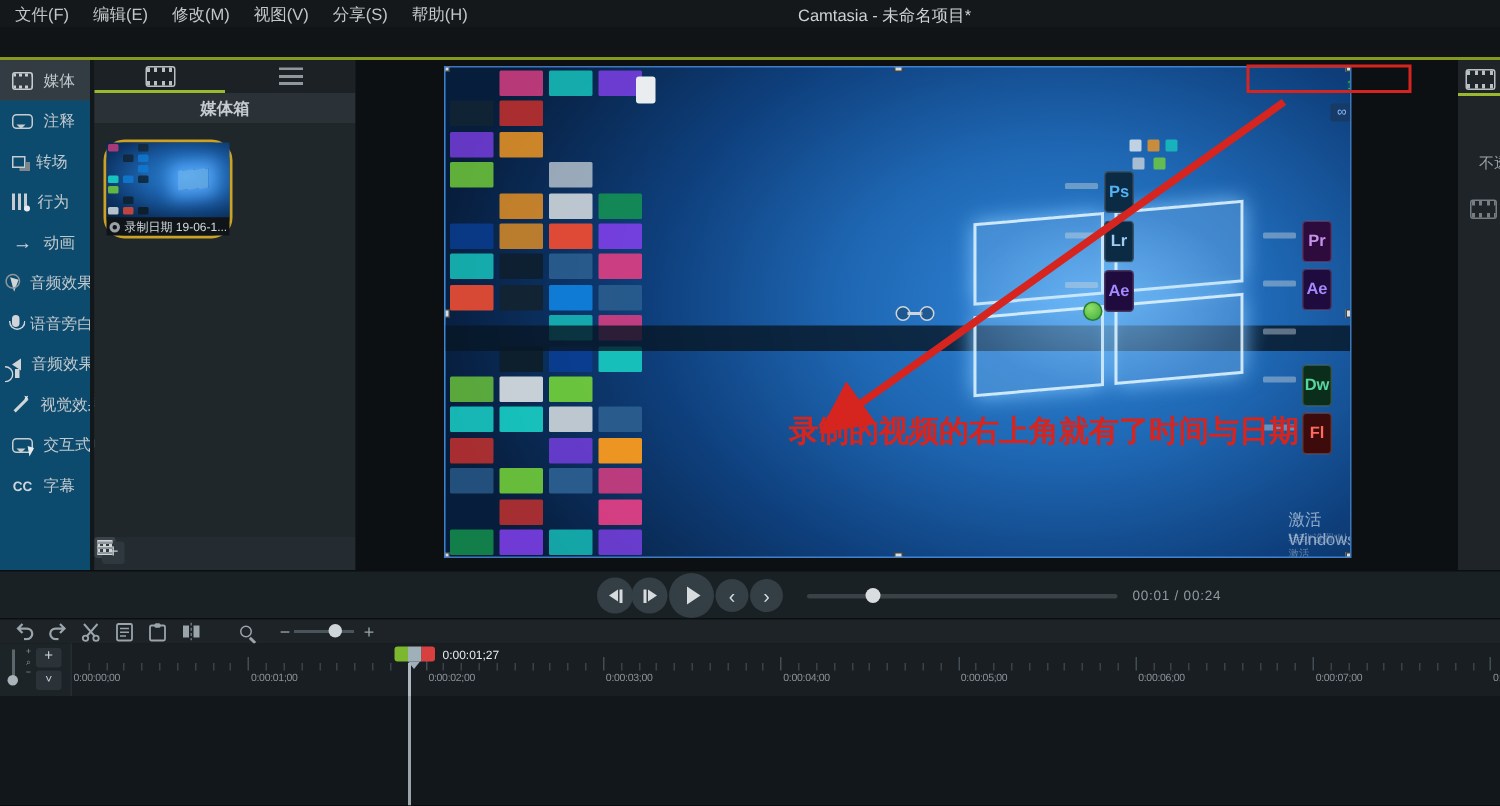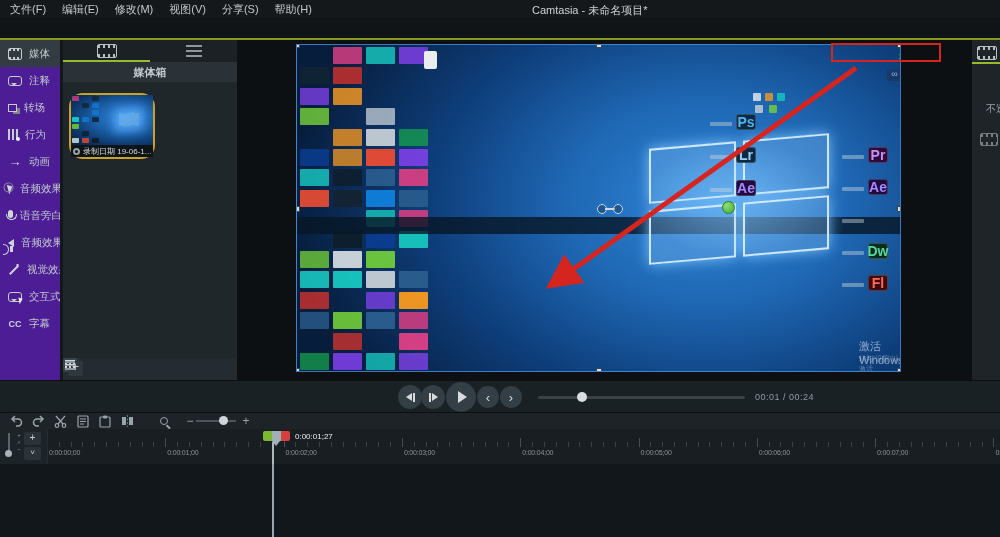--- a/index.html
+++ b/index.html
@@ -23,21 +23,21 @@
   #record-label{font-size:12px;font-weight:bold;color:#e8ecee;}
   #canvas-tools{position:absolute;left:512px;top:1px;display:flex;align-items:center;gap:9px;}
   .tool-ic{width:15px;height:15px;display:flex;align-items:center;justify-content:center;}
   .tool-ic svg{display:block;}
   #zoom-select{width:58px;height:15px;background:#30383d;border:1px solid #40494f;border-radius:2px;
      font-size:10px;color:#ccd1d4;display:flex;align-items:center;justify-content:space-between;
      padding:0 5px;cursor:pointer;}
   #accent-line{left:0;top:38px;width:1000px;height:2px;background:var(--accent,#86991f);}
 
   
-  #sidebar{left:0;top:40px;width:60px;height:340px;background:#4c1d95;}
+  #sidebar{left:0;top:40px;width:60px;height:340px;background:#0c4a6e;}
   .nav-item{height:27px;display:flex;align-items:center;gap:7px;padding-left:8px;cursor:pointer;
      font-size:10.5px;color:#c2c9cd;white-space:nowrap;}
   .nav-item.selected{background:#323c42;}
   .nav-icon{width:14px;height:12px;flex:0 0 auto;position:relative;display:inline-flex;
      align-items:center;justify-content:center;font-size:9px;color:#cfd5d9;}
   .ic-film{border:1px solid #c6cccf;border-radius:2px;
      background:repeating-linear-gradient(90deg,#c6cccf 0 2px,transparent 2px 4px) top/100% 2px no-repeat,
                 repeating-linear-gradient(90deg,#c6cccf 0 2px,transparent 2px 4px) bottom/100% 2px no-repeat;}
   .ic-callout,.ic-interactive{border:1px solid #c6cccf;border-radius:3px;height:10px;}
   .ic-callout::after,.ic-interactive::after{content:"";position:absolute;left:2px;bottom:-4px;
@@ -106,22 +106,22 @@
      background:radial-gradient(ellipse 420px 300px at 68% 48%,#2f86d8 0%,#1e66b2 35%,#0e3f7c 65%,#071d3c 100%);}
   #wall-band{position:absolute;left:0;top:172px;width:605px;height:17px;background:rgba(8,22,38,.8);}
   #win-glow{position:absolute;left:330px;top:84px;width:220px;height:140px;
      background:radial-gradient(ellipse at center,rgba(120,195,255,.55),rgba(40,110,200,.15) 60%,transparent 75%);}
   #win-logo{position:absolute;left:352px;top:96px;width:180px;height:116px;transform:skewY(-5deg);
      display:grid;grid-template-columns:1fr 1fr;grid-template-rows:1fr 1fr;gap:7px;}
   #win-logo div{background:rgba(150,210,255,.28);border:2px solid rgba(220,242,255,.9);
      box-shadow:0 0 14px rgba(130,200,255,.9);}
   #mosaic{position:absolute;left:3px;top:2px;width:133px;height:324px;}
   .tile{position:absolute;border-radius:1px;}
-  .adobe{position:absolute;width:20px;height:16px;border-radius:3px;display:flex;align-items:center;
-     justify-content:center;font-size:14px;font-weight:bold;cursor:pointer;border:1px solid rgba(255,255,255,.18);}
+  .adobe{position:absolute;width:20px;height:28px;border-radius:3px;display:flex;align-items:center;
+     justify-content:center;font-size:11px;font-weight:bold;cursor:pointer;border:1px solid rgba(255,255,255,.18);}
   .applbl{position:absolute;width:22px;height:4px;background:rgba(200,210,220,.45);border-radius:1px;}
   #green-dot{position:absolute;left:425px;top:156px;width:13px;height:13px;border-radius:50%;
      background:radial-gradient(circle at 35% 30%,#8fe06a,#3fae3a);border:1px solid #2c7d2a;}
   #white-icon{position:absolute;left:127px;top:6px;width:13px;height:18px;background:#e9edf0;border-radius:2px;}
   .clusterbit{position:absolute;border-radius:1px;}
   .handle{position:absolute;width:6px;height:6px;background:#d7dcdf;border:1px solid #3c444a;
      transform:translate(-50%,-50%);cursor:pointer;}
   #center-handle{position:absolute;left:300px;top:159px;width:26px;height:9px;cursor:pointer;}
   #center-handle::before,#center-handle::after{content:"";position:absolute;top:0;width:8px;height:8px;
      border:1.5px solid #cfd5d9;border-radius:50%;background:rgba(20,30,40,.3);}
@@ -435,20 +435,21 @@
     </div>
     <div id="red-rect"></div>
     <svg id="annot-arrow" width="735" height="340" viewBox="0 0 735 340">
       <defs>
         <marker id="ah" markerWidth="7" markerHeight="7" refX="5" refY="3.5" orient="auto">
           <polygon points="0,0 7,3.5 0,7" fill="#d6251f"></polygon>
         </marker>
       </defs>
       <line x1="619" y1="28" x2="317" y2="243" stroke="#d6251f" stroke-width="5" marker-end="url(#ah)"></line>
     </svg>
+    <div id="annot-text">录制的视频的右上角就有了时间与日期</div>
   </div>
 
   <div class="abs" id="props">
     <span class="tab-film"></span>
     <div id="props-underline"></div>
     <div id="props-label">不透</div>
     <div id="props-film2"></div>
   </div>
 
   <div class="abs" id="playbar">

